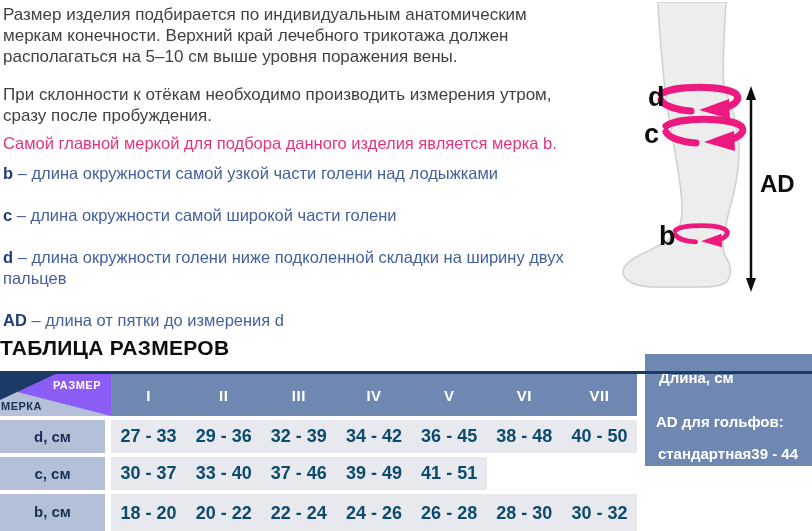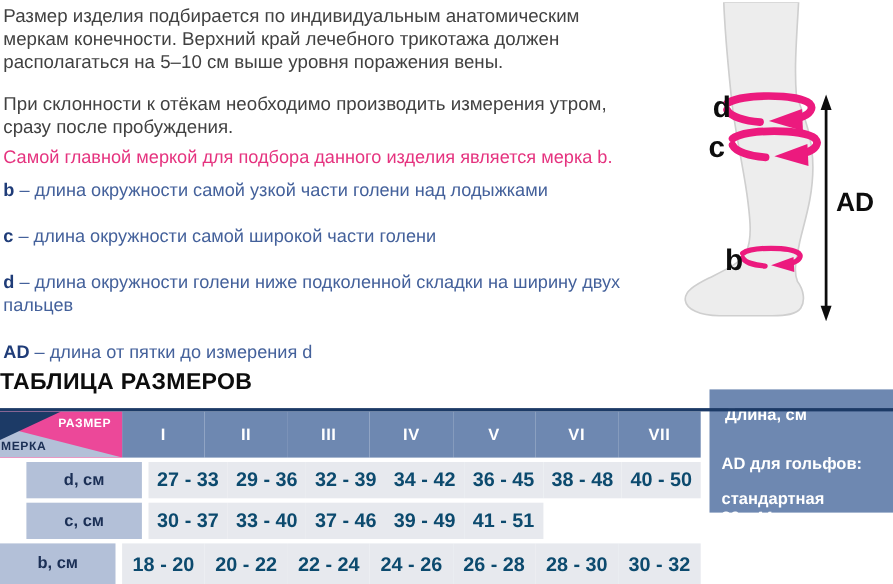--- a/index.html
+++ b/index.html
@@ -16,46 +16,46 @@
   .table-title{position:absolute;left:0;top:336px;width:640px;text-align:left;
                font-size:21px;font-weight:bold;color:#0d0d0d;letter-spacing:.3px;}
   
   .leg-diagram{position:absolute;left:608px;top:2px;width:200px;height:300px;}
   
   .top-rule{position:absolute;left:0;top:371px;width:812px;height:3px;background:#1c3a66;z-index:5;}
   
   .size-table{position:absolute;left:0;top:374px;width:637px;}
   .t-row{display:grid;grid-template-columns:105px 6px repeat(7,1fr);margin-bottom:4px;}
   .t-head{height:42px;margin-bottom:4px;}
-  .corner{grid-column:1/3;position:relative;background:#ec4899;overflow:hidden;}
+  .corner{grid-column:1/3;position:relative;background:#8b5cf6;overflow:hidden;}
   .corner::before{content:"";position:absolute;left:0;top:0;width:100%;height:100%;
                   background:#b3c0d8;clip-path:polygon(0 32%,100% 100%,0 100%);}
   .corner::after{content:"";position:absolute;left:0;top:0;width:100%;height:100%;
                  background:#1c3a66;clip-path:polygon(0 0,50% 0,0 62%);}
   .corner-top{position:absolute;top:5px;right:10px;z-index:2;color:#fff;
               font-size:11px;font-weight:bold;letter-spacing:.5px;}
   .corner-bottom{position:absolute;bottom:4px;left:1px;z-index:2;color:#1b2f55;
                  font-size:11px;font-weight:bold;letter-spacing:.5px;}
   .col-h{background:#6e88b1;color:#fff;font-weight:bold;font-size:15px;letter-spacing:.5px;
          display:flex;align-items:center;justify-content:center;}
-  .row-d,.row-c{height:33px;padding-left:24px;}
+  .row-d,.row-c{height:33px;}
   .row-b{height:40px;}
   .lbl{background:#b3c0d8;color:#1b2f55;font-weight:bold;font-size:15px;
        display:flex;align-items:center;justify-content:center;}
   .spacer{background:transparent;}
   .val{background:#e7e9ee;color:#0c4a6e;font-size:18px;
        display:flex;align-items:center;justify-content:center;font-weight:bold;}
   .row-b .val,.row-b .lbl{align-items:flex-start;padding-top:9px;}
   
   .length-panel{position:absolute;left:645px;top:354px;width:167px;height:112px;
                 background:#6e88b1;color:#fff;box-sizing:border-box;
                 padding:15px 14px 0 11px;font-weight:bold;font-size:15px;}
   .panel-title{margin:0 0 27px 3px;}
   .panel-sub{margin:0 0 15px 0;}
-  .panel-row{display:flex;justify-content:flex-end;margin-bottom:8px;flex-direction:column;}
+  .panel-row{display:flex;justify-content:flex-end;margin-bottom:8px;}
 </style>
 </head>
 <body>
 
 <div class="canvas">
 
   <div class="textcol">
     <p class="para">Размер изделия подбирается по индивидуальным анатомическим меркам конечности. Верхний край лечебного трикотажа должен располагаться на 5–10 см выше уровня поражения вены.</p>
     <p class="para second">При склонности к отёкам необходимо производить измерения утром, сразу после пробуждения.</p>
     <p class="highlight">Самой главной меркой для подбора данного изделия является мерка b.</p>

